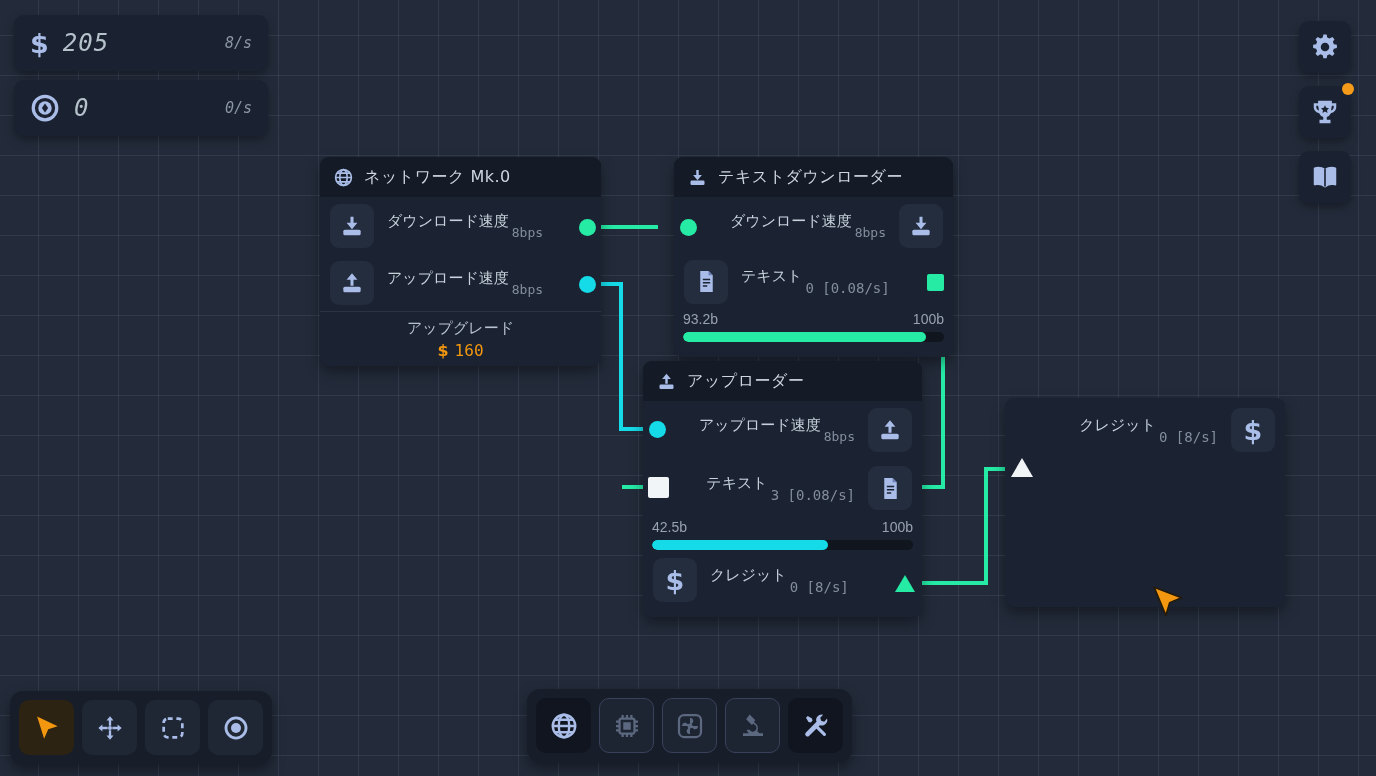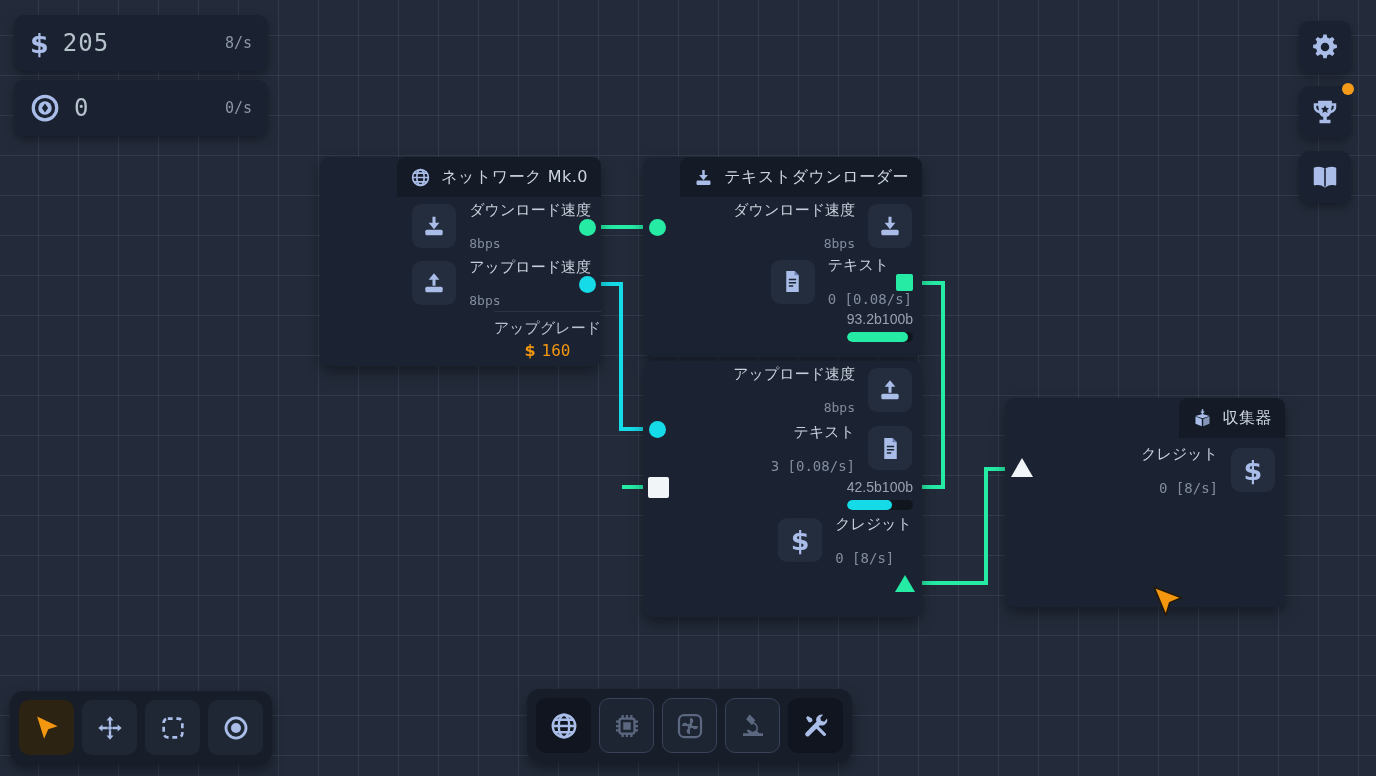--- a/index.html
+++ b/index.html
@@ -8,56 +8,56 @@
     --txt:#c6d1dc; --sub:#828e9f; --title:#cdd7e2; --dim:#5d6a7e;
   }
   *{margin:0;padding:0;box-sizing:border-box;}
   html,body{width:1376px;height:776px;overflow:hidden;}
   body{
     font-family:"DejaVu Sans","Liberation Sans",sans-serif;
     background:var(--bg);
     color:var(--txt);
     position:relative;
   }
-  .mono{font-family:"DejaVu Sans Mono","Liberation Mono",monospace;}
+  .mono{font-family:"DejaVu Sans Mono","Liberation Mono",monospace;font-style:italic;}
   #canvas{
     position:absolute;inset:0;
     background-image:
       linear-gradient(to right, rgba(150,165,195,.13) 0 1.5px, transparent 1.5px),
       linear-gradient(to bottom, rgba(150,165,195,.13) 0 1.5px, transparent 1.5px);
     background-size:40px 40px;
     background-position:38px 35px;
   }
   #wires{position:absolute;inset:0;z-index:1;}
 
   
   .node{
     position:absolute;z-index:2;
     background:var(--node);
     border-radius:9px;
     box-shadow:0 6px 14px rgba(0,0,0,.38);
-    display:flex;flex-direction:column;align-items:flex-end;
+    display:flex;flex-direction:column;
   }
   .node-head{
     height:40px;flex:0 0 40px;
     background:var(--head);
     border-radius:9px 9px 0 0;
     display:flex;align-items:center;gap:10px;
     padding:0 13px;
   }
   .nh-title{font-size:16px;color:var(--title);letter-spacing:.5px;white-space:nowrap;}
   .row{display:flex;align-items:center;gap:13px;padding:0 10px;}
   .row.r-end{justify-content:flex-end;}
   .isq{
     width:44px;height:44px;flex:0 0 44px;
     background:var(--isq);border-radius:9px;
     display:flex;align-items:center;justify-content:center;
   }
   .isq.empty{background:#1f2735;}
-  .rtext{display:flex;flex-direction:column;gap:3px;}
+  .rtext{display:flex;flex-direction:row;gap:3px;}
   .rtext.tr{text-align:right;}
   .lbl{font-size:15px;color:var(--txt);white-space:nowrap;}
   .sub{font-size:13px;color:var(--sub);font-family:"DejaVu Sans Mono","Liberation Mono",monospace;margin-top:13px;}
   .node-foot{
     border-top:1px solid #2b3344;
     flex:1;display:flex;flex-direction:column;align-items:center;justify-content:center;gap:3px;
     cursor:pointer;
   }
   .up-lbl{font-size:15px;color:#b7c2d0;}
   .up-price{font-size:16px;color:var(--orange);font-family:"DejaVu Sans Mono","Liberation Mono",monospace;}
@@ -169,21 +169,21 @@
       </div>
     </div>
     <div class="node-foot">
       <div class="up-lbl">アップグレード</div>
       <div class="up-price"><span class="cur">$</span><span>160</span></div>
     </div>
     <div class="port p-circle bg-green" style="top:62px;left:259px"></div>
     <div class="port p-circle bg-cyan" style="top:119px;left:259px"></div>
   </div>
 
-  <div class="node" style="left:643px;top:157px;width:279px;height:200px">
+  <div class="node" style="left:674px;top:157px;width:279px;height:200px">
     <div class="node-head">
       <span class="hint-tri">
         <svg width="21" height="21" viewBox="0 0 24 24" fill="#a9bde8">
           <path d="M10.6 3.5h2.8V9h3.6L12 15 7 9h3.6z"></path>
             <rect x="4" y="15.5" width="16" height="5" rx="1.4"></rect>
         </svg>
       </span>
       <span class="nh-title">テキストダウンローダー</span>
     </div>
     <div class="row r-end" style="height:57px">
@@ -218,20 +218,29 @@
       </div>
       <div class="prog-track">
         <div class="prog-fill fill-green" style="width: 93.2%;"></div>
       </div>
     </div>
     <div class="port p-circle bg-green" style="top:62px;left:6px"></div>
     <div class="port p-square bg-green" style="top:117px;left:253px"></div>
   </div>
 
   <div class="node" style="left:643px;top:361px;width:279px;height:256px">
+    <div class="node-head">
+      <span class="hint-tri">
+        <svg width="21" height="21" viewBox="0 0 24 24" fill="#a9bde8">
+          <path d="M12 3l5 6h-3.6v5.5h-2.8V9H7z"></path>
+            <rect x="4" y="15.5" width="16" height="5" rx="1.4"></rect>
+        </svg>
+      </span>
+      <span class="nh-title">アップローダー</span>
+    </div>
     <div class="row r-end" style="height:58px">
       <div class="rtext tr">
         <div class="lbl">アップロード速度</div>
         <div class="sub">8bps</div>
       </div>
       <div class="isq">
         <svg width="26" height="26" viewBox="0 0 24 24" fill="#a9bde8">
           <path d="M12 3l5 6h-3.6v5.5h-2.8V9H7z"></path>
             <rect x="4" y="15.5" width="16" height="5" rx="1.4"></rect>
         </svg>
@@ -267,31 +276,20 @@
         <div class="lbl">クレジット</div>
         <div class="sub" style="font-size:14px">0 [8/s]</div>
       </div>
     </div>
     <div class="port p-circle bg-cyan" style="top:60px;left:6px"></div>
     <div class="port p-square white bg-white" style="top:116px;left:5px"></div>
     <div class="port p-tri" style="top:214px;left:252px"></div>
   </div>
 
   <div class="node" style="left:1005px;top:398px;width:280px;height:209px">
-    <div class="node-head">
-      <span class="hint-tri">
-        <svg width="21" height="21" viewBox="0 0 24 24" fill="#a9bde8">
-          <path d="M11.1 1.5h1.8V4h1.6L12 7.4 9.5 4h1.6z"></path>
-          <path d="M4 9.2l8-2.3 8 2.3-8 2.6z"></path>
-          <path d="M4 9.8V18l7.2 2.8v-8.2z"></path>
-          <path d="M20 9.8V18l-7.2 2.8v-8.2z" opacity=".75"></path>
-        </svg>
-      </span>
-      <span class="nh-title">収集器</span>
-    </div>
     <div class="row r-end" style="height:64px">
       <div class="rtext tr">
         <div class="lbl">クレジット</div>
         <div class="sub" style="font-size:14px">0 [8/s]</div>
       </div>
       <div class="isq">
         <span class="dollar-glyph">$</span>
       </div>
     </div>
     <div class="port p-tri white" style="top:60px;left:6px"></div>

